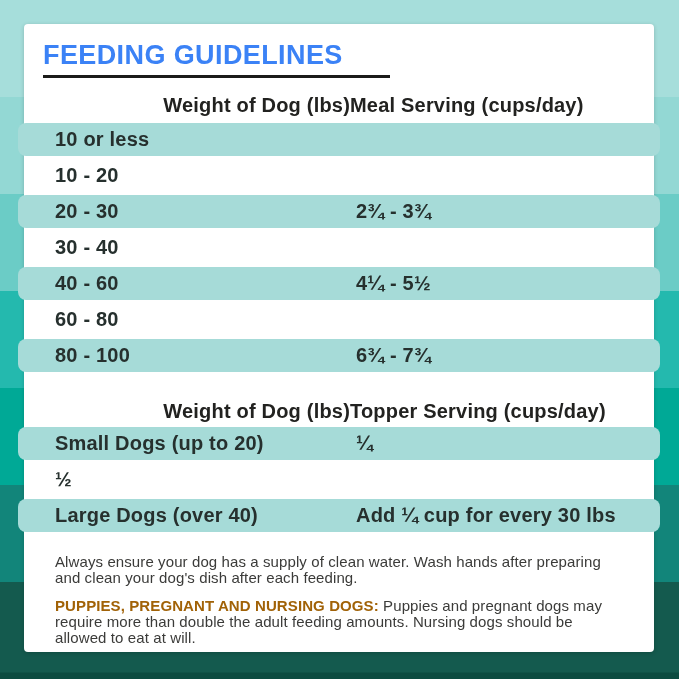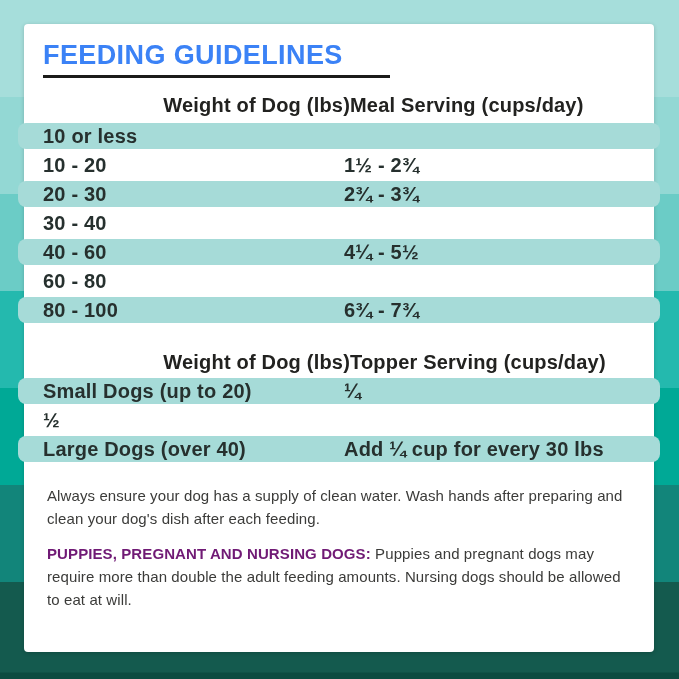--- a/index.html
+++ b/index.html
@@ -29,32 +29,32 @@
   .thead {
     display:flex; align-items:center; padding:0 19px; height:24px;
     font-size:20px; font-weight:700; color:#222220; letter-spacing:0.2px;
   }
   .thead-1 { margin-top:15px; margin-bottom:6px; }
   .thead-2 { margin-top:27px; margin-bottom:4px; }
   .thead .c1 { width:307px; flex:0 0 307px;text-align:right; }
   .thead .c2 { flex:1; }
 
   .row {
-    display:flex; align-items:center; height:26px; margin:0 -6px 3px -6px;
-    padding:0 25px; border-radius:8px;
+    display:flex; align-items:center; height:33px; margin:0 -6px 3px -6px;
+    padding:0 37px; border-radius:8px;
     font-size:20px; font-weight:700; color:#26302e; letter-spacing:0.2px;
   }
   .row .c1 { width:301px; flex:0 0 301px; }
   .row .c2 { flex:1; }
   .row.hl { background:#a6dbd8; }
 
   .notes { margin:22px 19px 0 19px; color:#3b3b39; }
-  .note { margin:4px; font-size:15px; line-height:23px; letter-spacing:0.1px; }
+  .note { margin:12px; font-size:15px; line-height:16px; letter-spacing:0.1px; }
   .note + .note { margin-top:12px; }
-  .note .lead { font-weight:700; color:#701a75; }
+  .note .lead { font-weight:700; color:#a16207; }
 </style>
 </head>
 <body>
 
 <div class="bg">
   <div class="bg-band" style="background: rgb(166, 222, 219);"></div>
   <div class="bg-band" style="background: rgb(147, 216, 212);"></div>
   <div class="bg-band" style="background: rgb(107, 204, 198);"></div>
   <div class="bg-band" style="background: rgb(36, 185, 174);"></div>
   <div class="bg-band" style="background: rgb(0, 169, 150);"></div>
@@ -71,21 +71,20 @@
     <div class="c1">Weight of Dog (lbs)</div>
     <div class="c2">Meal Serving (cups/day)</div>
   </div>
 
   <div>
     <div class="row hl">
       <div class="c1">10 or less</div>
     </div>
     <div class="row">
       <div class="c1">10 - 20</div>
-      <div class="c2">1½ - 2¾</div>
     </div>
     <div class="row hl">
       <div class="c1">20 - 30</div>
       <div class="c2">2¾ - 3¾</div>
     </div>
     <div class="row">
       <div class="c1">30 - 40</div>
     </div>
     <div class="row hl">
       <div class="c1">40 - 60</div>

